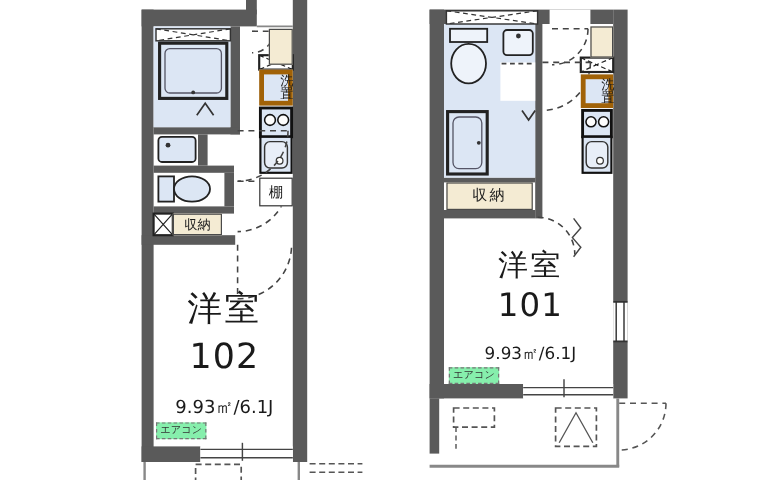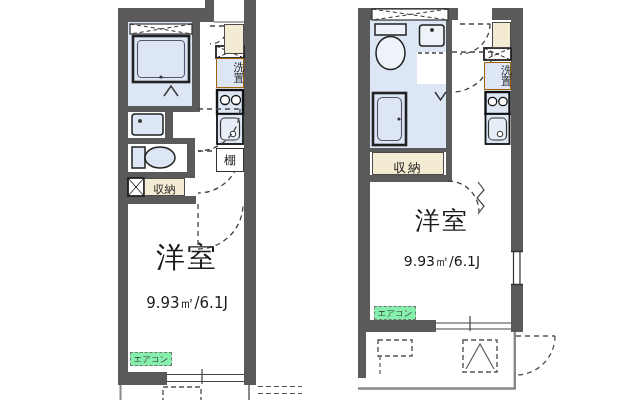--- a/index.html
+++ b/index.html
@@ -3,22 +3,22 @@
 <meta charset="utf-8">
 <style>
   html,body{margin:0;padding:0;background:#ffffff;}
   #canvas{
     position:relative;width:640px;height:400px;background:#ffffff;
     overflow:hidden;font-family:"DejaVu Sans",sans-serif;color:#1c1c1c;
   }
   .wall{position:absolute;background:#5a5a5a;}
   .abs{position:absolute;box-sizing:border-box;}
   .lbl{display:flex;align-items:center;justify-content:center;line-height:1;}
-  .blue{background:#dce6f4;border:1px solid #a16207;padding-left:18px;}
-  .beige{background:#f4ebd3;border:1.5px solid #4a4a4a;align-items:flex-end;}
+  .blue{background:#dce6f4;border:4px solid #a16207;padding-left:18px;}
+  .beige{background:#f4ebd3;border:1.5px solid #4a4a4a;}
   .whitebox{background:#ffffff;border:1.5px solid #333;}
   .dashedbox{background:#86efac;border:1.5px dashed #777;}
   .titleblock{position:absolute;text-align:center;color:#1a1a1a;}
   .titleblock .t1{font-size:29px;letter-spacing:2px;}
   .titleblock .t2{font-size:29px;letter-spacing:1px;margin-top:2px;}
   .titleblock .t3{font-size:15px;margin-top:16px;}
   .titleblock.small .t1{font-size:25px;}
   .titleblock.small .t2{font-size:27px;}
   .titleblock.small .t3{font-size:14px;}
   svg{position:absolute;left:0;top:0;}
@@ -218,31 +218,33 @@
     <span>棚</span>
   </div>
   <div class="abs beige lbl" style="left:144px;top:178px;width:41px;height:18px;font-size:11px;">
     <span>収納</span>
   </div>
   <div class="abs dashedbox lbl" style="left:130px;top:352px;width:42px;height:14px;font-size:8.5px;color:#333;">
     <span>エアコン</span>
   </div>
   <div class="titleblock" style="left:122px;top:238px;width:130px;">
     <div class="t1">洋室</div>
+    <div class="t2">102</div>
     <div class="t3">9.93㎡/6.1J</div>
   </div>
 
   <div class="abs beige lbl" style="left:492px;top:22px;width:19px;height:26px;border-width:1px;"></div>
   <div class="abs blue lbl" style="left:484px;top:62px;width:27px;height:28px;font-size:11px;">
     <span>洗置</span>
   </div>
   <div class="abs beige lbl" style="left:372px;top:152px;width:72px;height:23px;font-size:12.5px;letter-spacing:2px;">
     <span>収納</span>
   </div>
   <div class="abs dashedbox lbl" style="left:374px;top:306px;width:42px;height:14px;font-size:8.5px;color:#333;">
     <span>エアコン</span>
   </div>
   <div class="titleblock small" style="left:372px;top:204px;width:140px;">
     <div class="t1">洋室</div>
+    <div class="t2">101</div>
     <div class="t3">9.93㎡/6.1J</div>
   </div>
 
 </div>
 
 </body></html>

